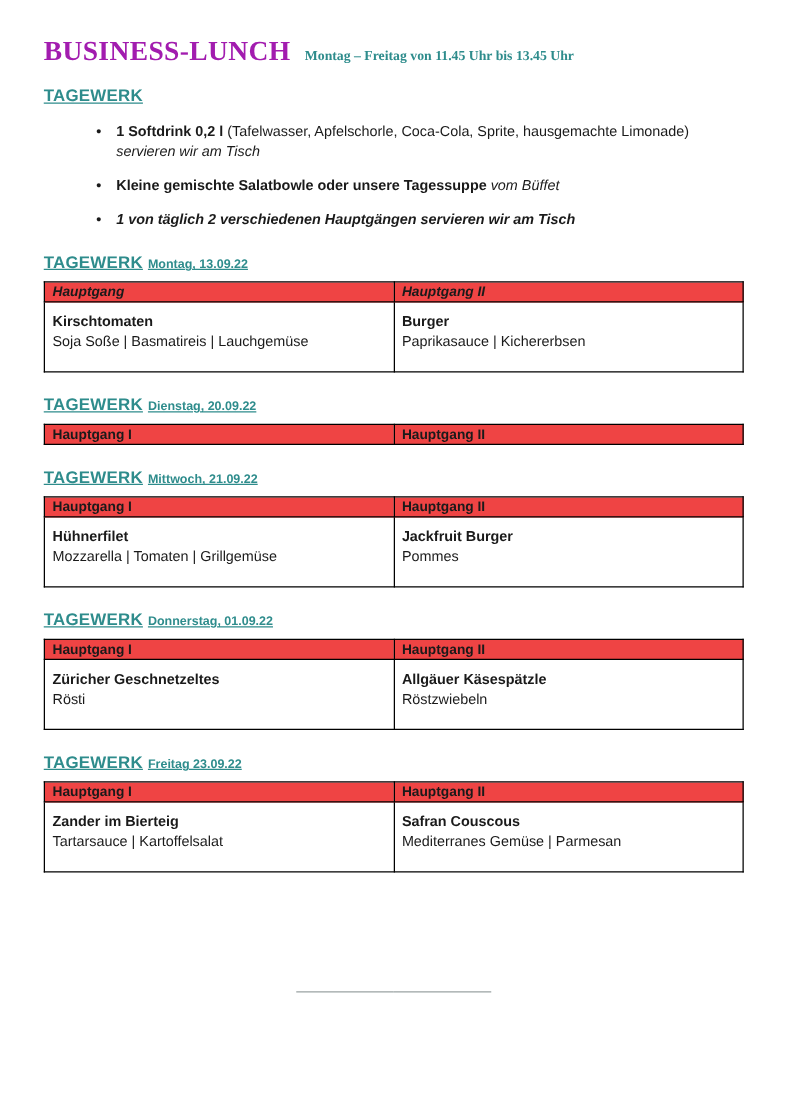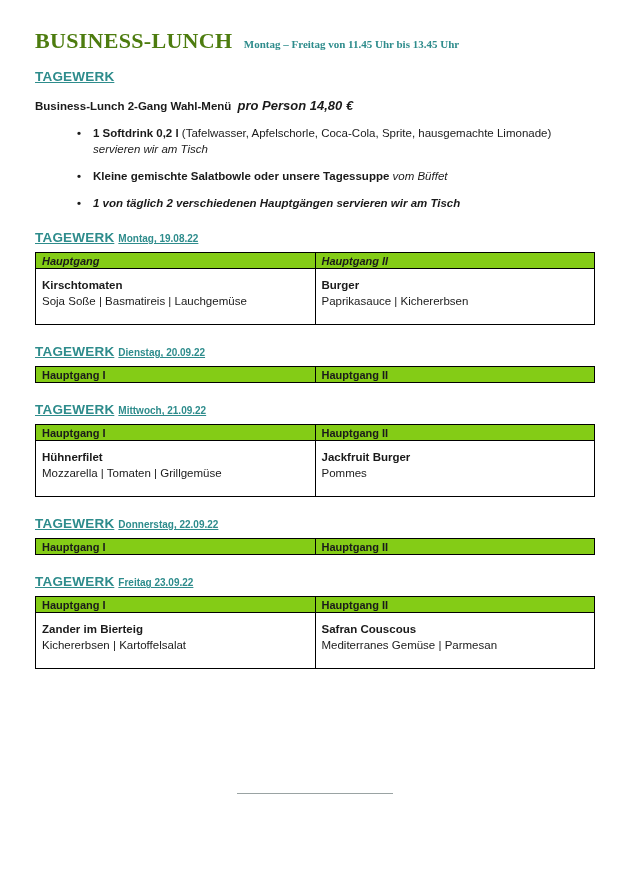--- a/index.html
+++ b/index.html
@@ -13,21 +13,21 @@
     color: #1a1a1a;
     padding: 28px 34px 0 35px;
     overflow: hidden;
   }
   
   .title-row { white-space: nowrap; }
   .page-title {
     font-family: "Liberation Serif", serif;
     font-weight: bold;
     font-size: 22px;
-    color: #4d7c0f;
+    color: #a21caf;
     letter-spacing: 0.3px;
   }
   .title-hours {
     font-family: "Liberation Serif", serif;
     font-weight: bold;
     font-size: 11px;
     color: #2e8c8c;
     margin-left: 7px;
     text-align: center;
   }
@@ -84,21 +84,21 @@
   .day-heading .tw { font-weight: bold; font-size: 13.5px; letter-spacing: 0.2px; }
   .day-heading .date { font-weight: bold; font-size: 10px; margin-left: 4px; }
   table.menu {
     width: 100%;
     border-collapse: collapse;
     table-layout: fixed;
     margin-top: 6px;
   }
   table.menu th {
     width: 50%;
-    background: #84cc16;
+    background: #ef4444;
     border: 1px solid #000;
     text-align: left;
     font-size: 11px;
     font-weight: bold;
     padding: 2px 6px 1px 6px;
   }
   table.menu.first-style th { font-style: italic; }
   table.menu td {
     border: 1px solid #000;
     vertical-align: top;
@@ -164,41 +164,37 @@
 
   <div class="title-row">
     <span class="page-title">BUSINESS-LUNCH</span>
     <span class="title-hours">Montag – Freitag von 11.45 Uhr bis 13.45 Uhr</span>
   </div>
 
   <div>
     <span class="tagewerk-heading">TAGEWERK</span>
   </div>
 
-  <div class="intro">
-    <span>Business-Lunch 2-Gang Wahl-Menü</span>
-    <span class="price">pro Person 14,80 €</span>
-  </div>
 
   <ul class="bullets">
     <li>
       <span class="b-bold">1 Softdrink 0,2 l </span><span>(Tafelwasser, Apfelschorle, Coca-Cola, Sprite, hausgemachte Limonade)</span><br>
       <span class="b-italic">servieren wir am Tisch</span>
     </li>
     <li>
       <span class="b-bold">Kleine gemischte Salatbowle oder unsere Tagessuppe </span><span class="b-italic">vom Büffet</span>
     </li>
     <li>
       <span class="b-bolditalic">1 von täglich 2 verschiedenen Hauptgängen servieren wir am Tisch</span>
     </li>
   </ul>
 
   <div class="day">
     <span class="day-heading">
-      <span class="tw">TAGEWERK</span><span class="date">Montag, 19.08.22</span>
+      <span class="tw">TAGEWERK</span><span class="date">Montag, 13.09.22</span>
     </span>
     <table class="menu first-style">
       <tbody>
           <tr>
         <th>Hauptgang</th>
         <th>Hauptgang II</th>
       </tr>
       <tr>
         <td>
           <div class="dish">Kirschtomaten</div>
@@ -246,46 +242,56 @@
           <div class="dish">Jackfruit Burger</div>
           <div class="sides">Pommes</div>
         </td>
       </tr>
     </tbody>
       </table>
   </div>
 
   <div class="day">
     <span class="day-heading">
-      <span class="tw">TAGEWERK</span><span class="date">Donnerstag, 22.09.22</span>
+      <span class="tw">TAGEWERK</span><span class="date">Donnerstag, 01.09.22</span>
     </span>
     <table class="menu">
       <tbody>
           <tr>
         <th>Hauptgang I</th>
         <th>Hauptgang II</th>
       </tr>
+      <tr>
+        <td>
+          <div class="dish">Züricher Geschnetzeltes</div>
+          <div class="sides">Rösti</div>
+        </td>
+        <td>
+          <div class="dish">Allgäuer Käsespätzle</div>
+          <div class="sides">Röstzwiebeln</div>
+        </td>
+      </tr>
     </tbody>
       </table>
   </div>
 
   <div class="day">
     <span class="day-heading">
       <span class="tw">TAGEWERK</span><span class="date">Freitag 23.09.22</span>
     </span>
     <table class="menu">
       <tbody>
           <tr>
         <th>Hauptgang I</th>
         <th>Hauptgang II</th>
       </tr>
       <tr>
         <td>
           <div class="dish">Zander im Bierteig</div>
-          <div class="sides">Kichererbsen | Kartoffelsalat</div>
+          <div class="sides">Tartarsauce | Kartoffelsalat</div>
         </td>
         <td>
           <div class="dish">Safran Couscous</div>
           <div class="sides">Mediterranes Gemüse | Parmesan</div>
         </td>
       </tr>
     </tbody>
       </table>
   </div>
 

